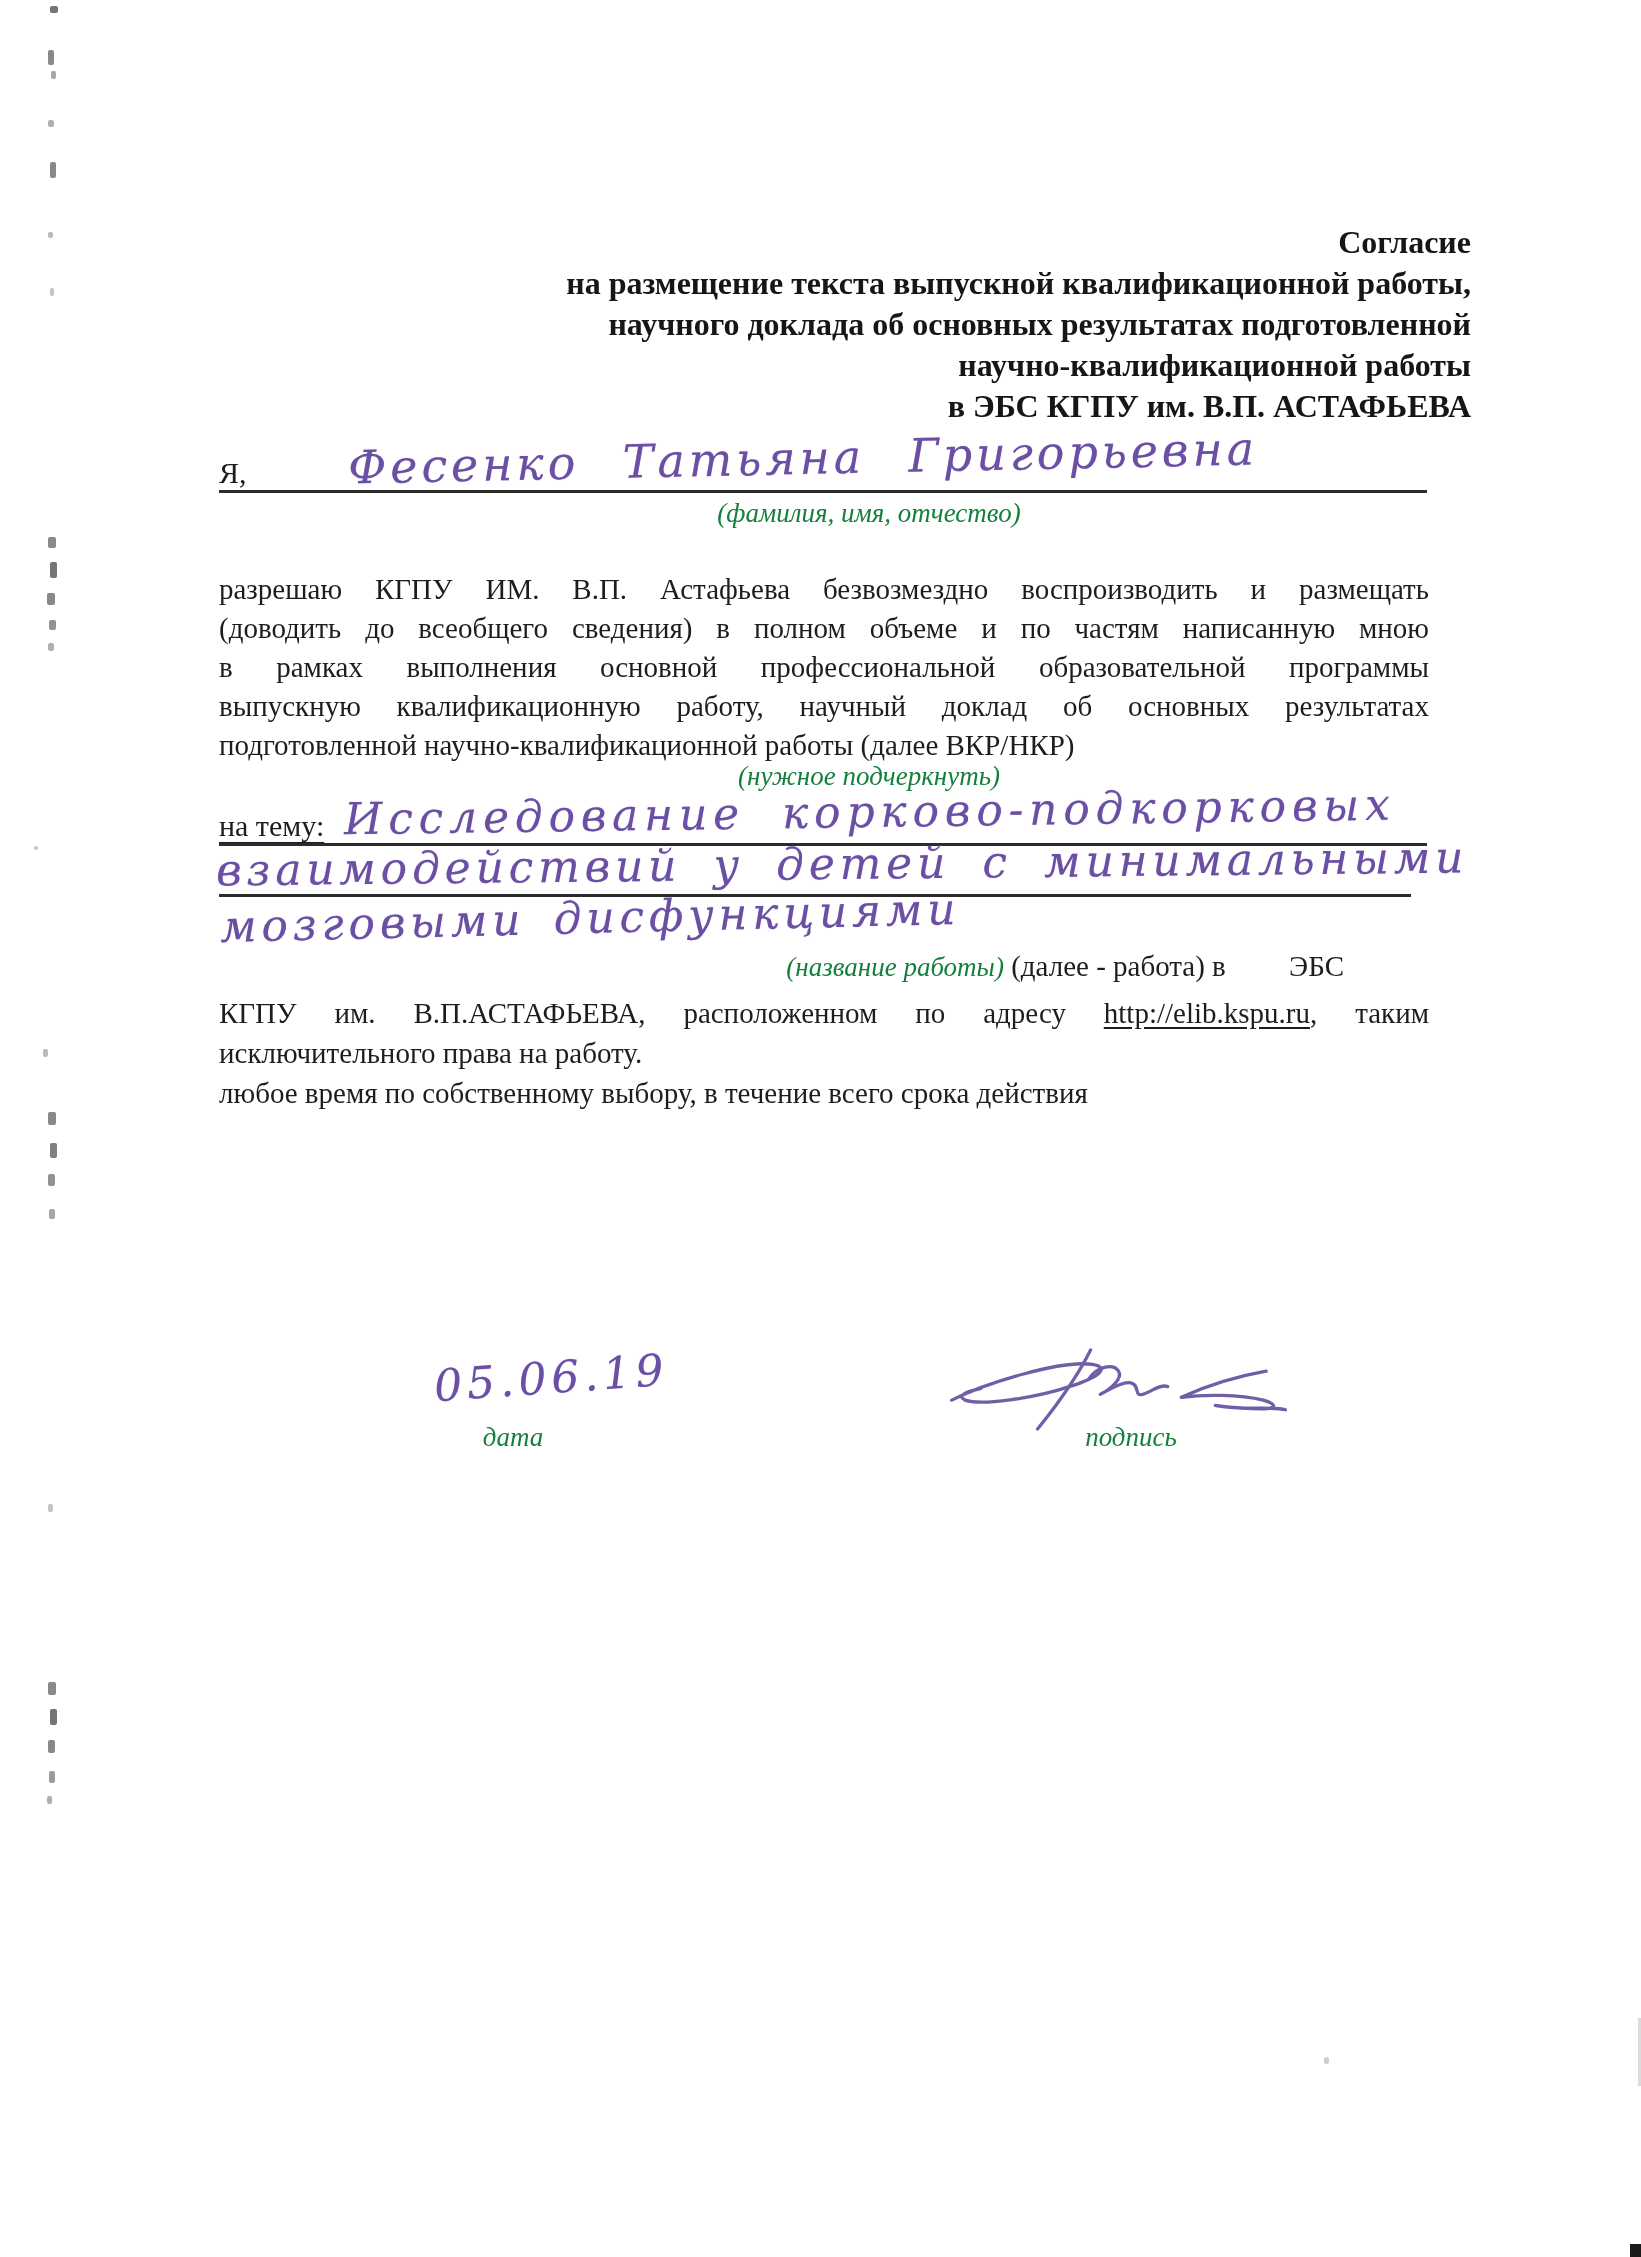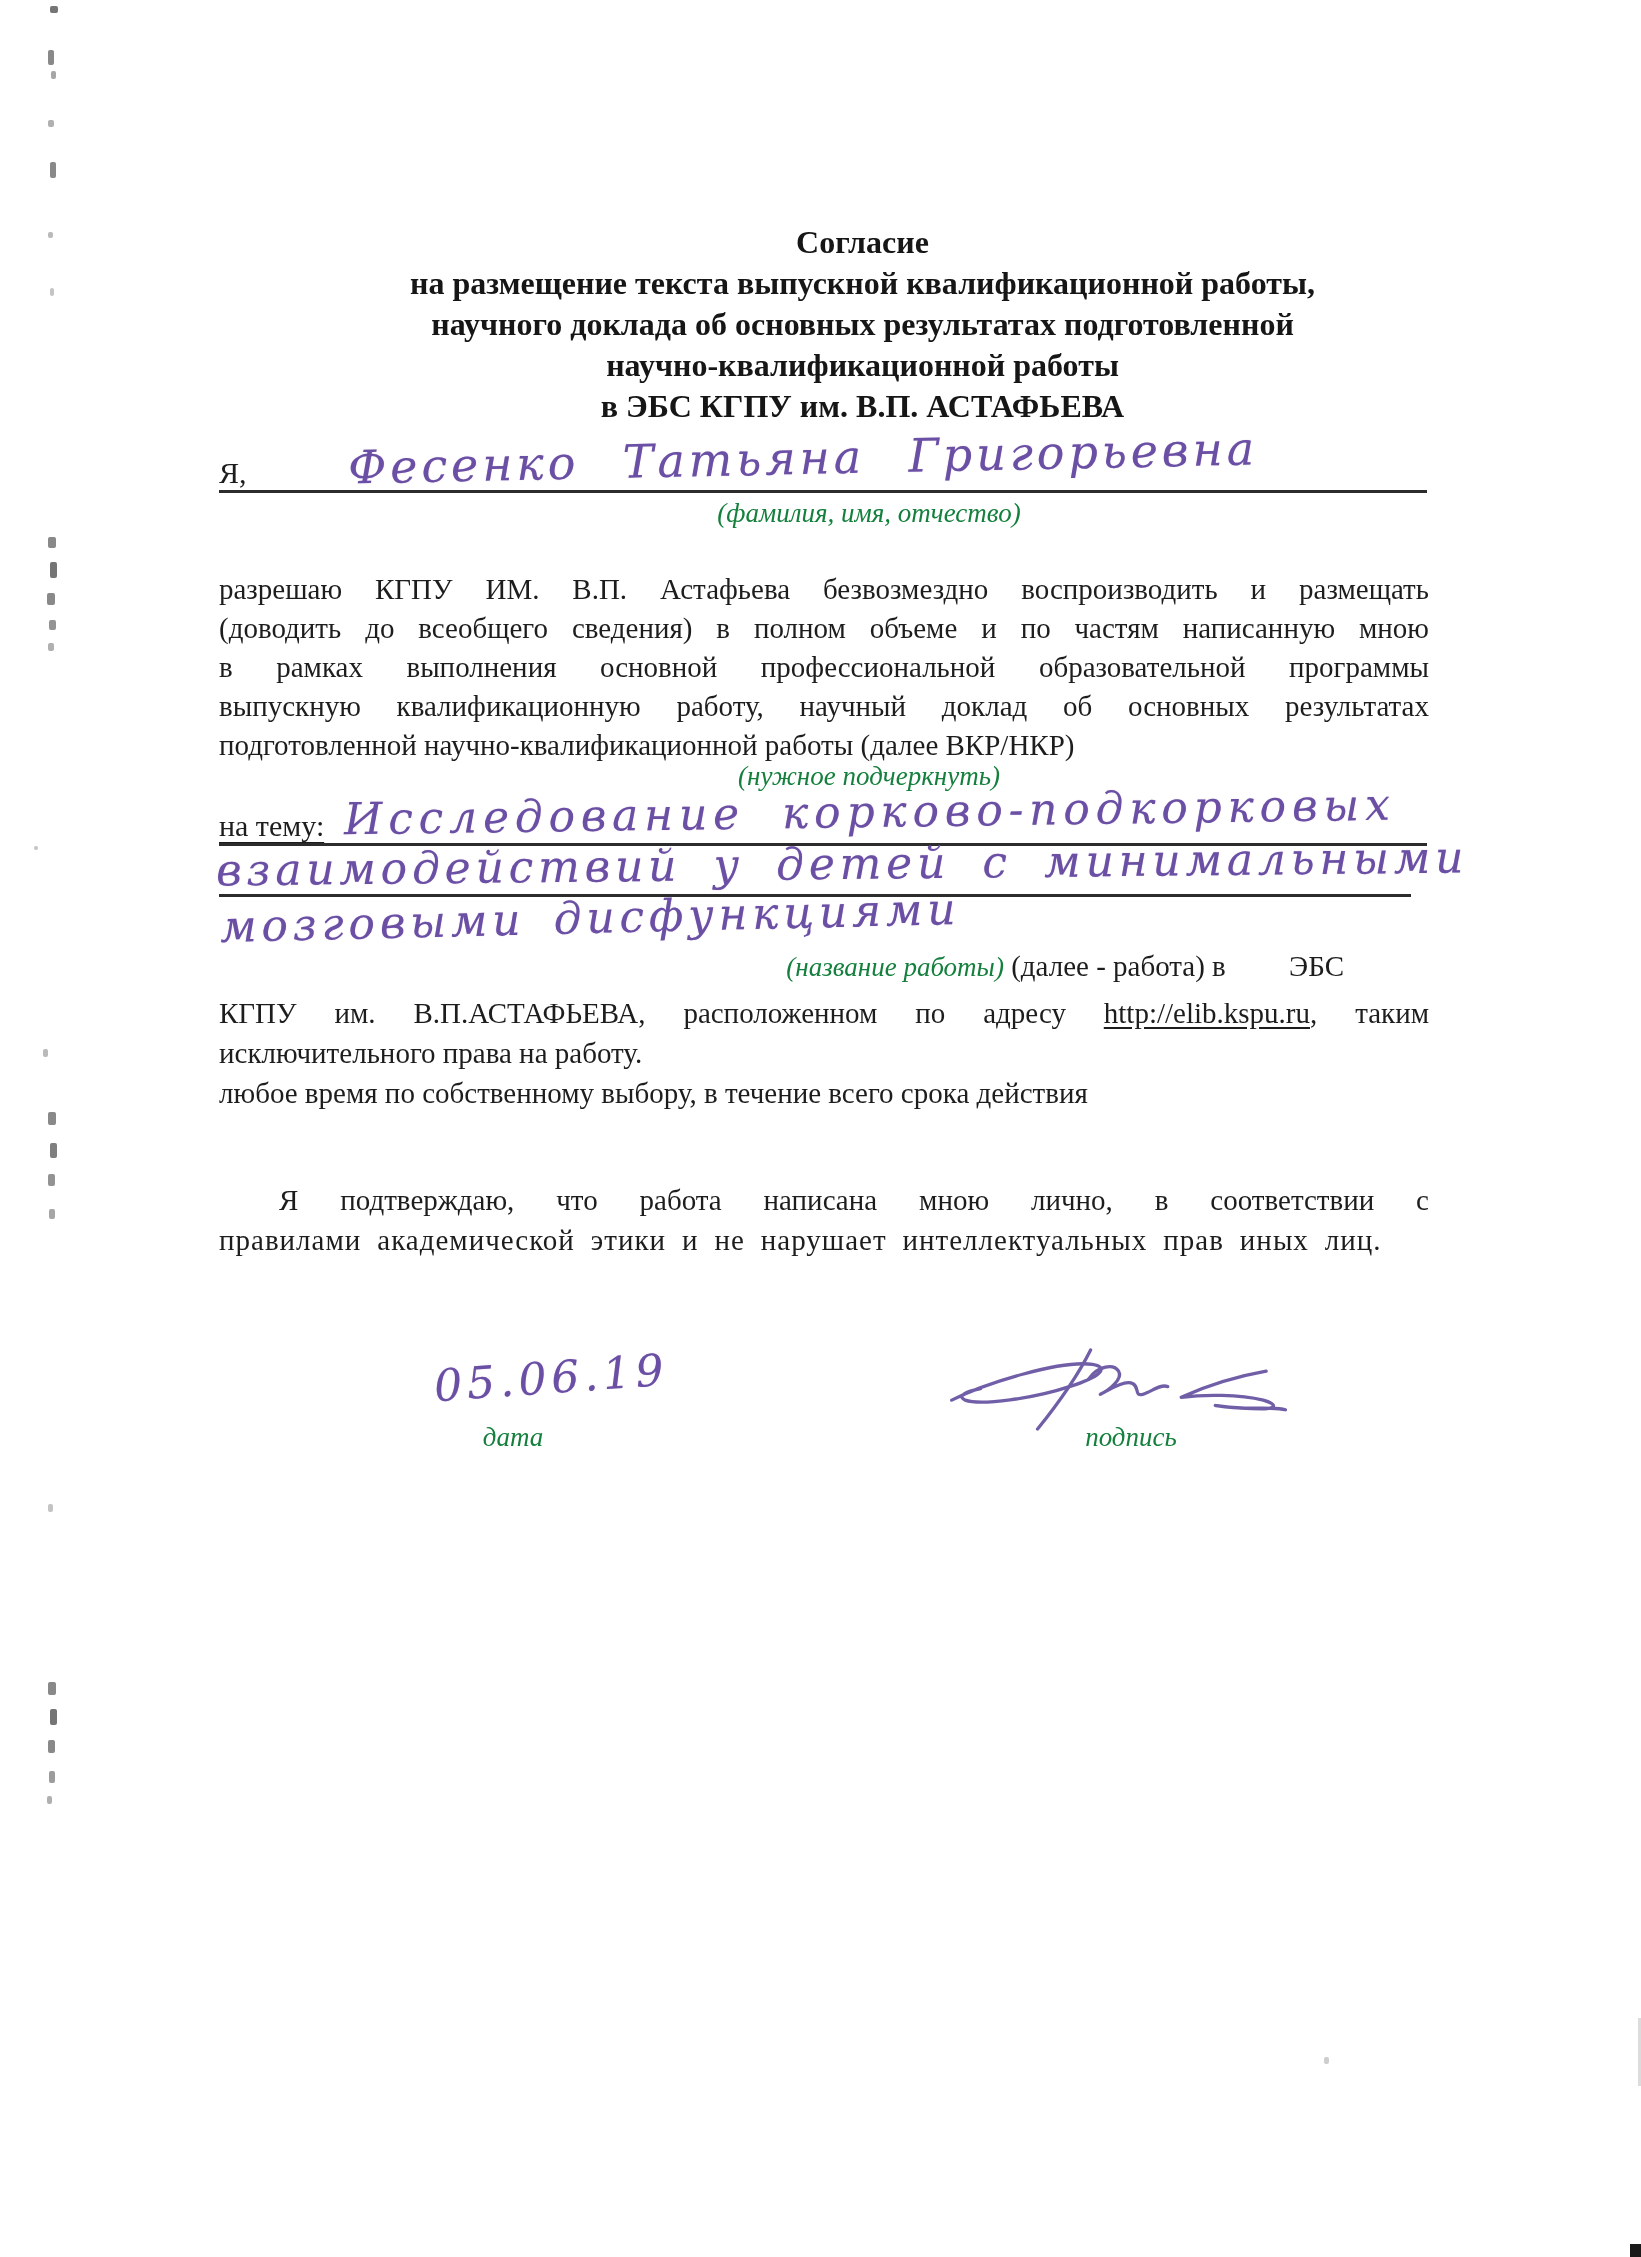--- a/index.html
+++ b/index.html
@@ -4,21 +4,21 @@
 <style>
   html,body{margin:0;padding:0;background:#e8e8e8;}
   .page{
     position:relative;width:1641px;height:2257px;margin:0 auto;
     background:#ffffff;overflow:hidden;
     font-family:"Liberation Serif", serif;color:#1d1d1d;
   }
   
   .title{
     position:absolute;left:254px;top:222px;width:1217px;
-    text-align:center;font-weight:bold;font-size:32px;line-height:41px;color:#161616;
+    text-align:right;font-weight:bold;font-size:32px;line-height:41px;color:#161616;
   }
   .body-line{font-size:29px;line-height:39px;}
   .just{text-align:justify;text-align-last:justify;}
   .caption{font-style:italic;font-size:27px;color:#15803d;}
   .centered-caption{position:absolute;left:232px;top:0;width:1274px;text-align:center;}
   .rule{position:absolute;height:2.9px;background:#2c2c2c;}
   
   .hw{
     position:absolute;font-family:"DejaVu Serif", serif;font-style:italic;
     color:var(--ink,#6b4fa4);text-shadow:0 0 1px rgba(107,79,164,.45);
@@ -95,24 +95,20 @@
     <span>(далее - работа) в</span>
     <span class="tail">ЭБС</span>
   </div>
 
   <div id="para2">
     <div class="body-line just"><span>КГПУ им. В.П.АСТАФЬЕВА, расположенном по адресу </span><span class="printed-link">http://elib.kspu.ru</span><span>, таким</span></div>
     <div class="body-line">исключительного права на работу.</div>
     <div class="body-line">любое время по собственному выбору, в течение всего срока действия</div>
   </div>
 
-  <div id="para3">
-    <div class="body-line just indent">Я подтверждаю, что работа написана мною лично, в соответствии с</div>
-    <div class="body-line spread">правилами академической этики и не нарушает интеллектуальных прав иных лиц.</div>
-  </div>
 
   <span class="hw hw-date">05.06.19</span>
   <div class="caption" id="date-label">дата</div>
 
   <svg id="signature-svg" width="353" height="93" viewBox="0 0 366 96">
     <g fill="none" stroke="#5d489c" stroke-width="3.4" stroke-linecap="round" stroke-linejoin="round" opacity="0.88">
       <path d="M8 58 C44 40 122 16 154 21 C172 24 162 34 130 44 C94 56 38 64 22 58 C13 54 22 49 38 46"></path>
       <path d="M152 6 C140 30 118 62 97 88"></path>
       <path d="M150 36 C160 22 176 20 181 28 C186 36 171 48 162 52 C175 45 188 37 196 41 C203 45 197 54 206 52 C216 49 224 41 232 44"></path>
       <path d="M334 28 C300 34 266 46 246 55 C270 52 306 52 331 58 C345 62 346 67 329 67 C302 67 272 62 284 64 C312 69 340 64 354 68"></path>

